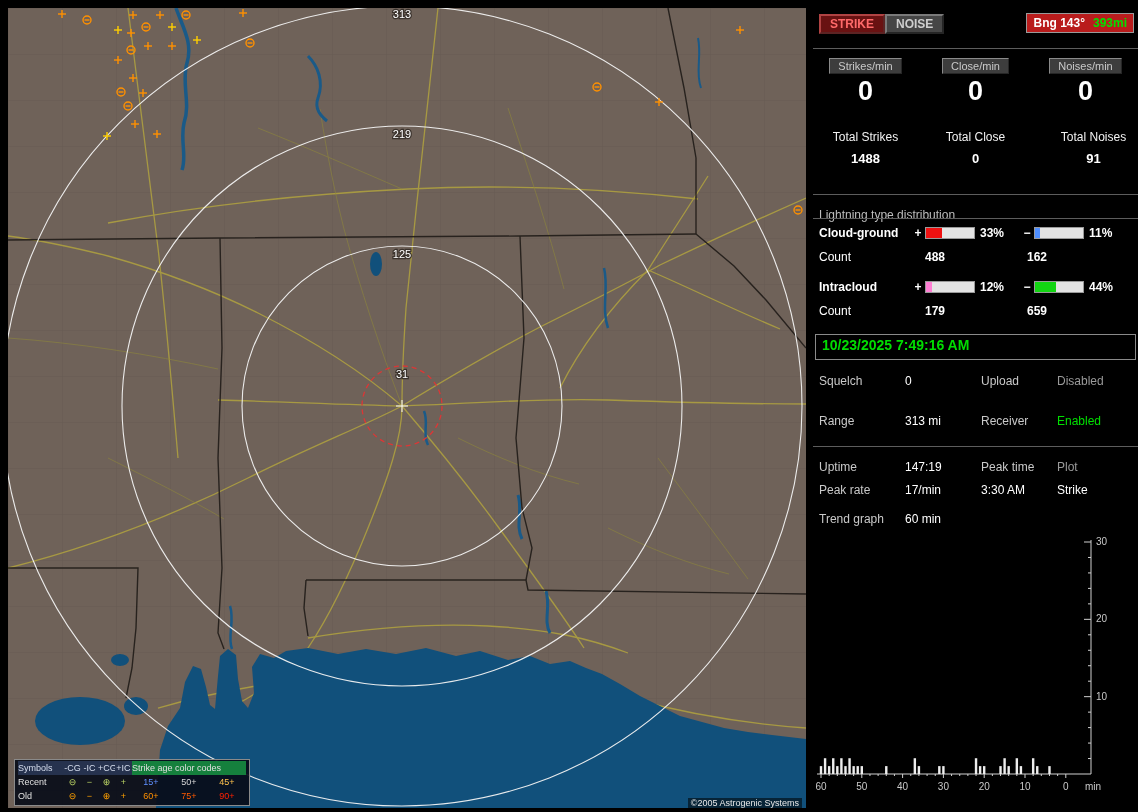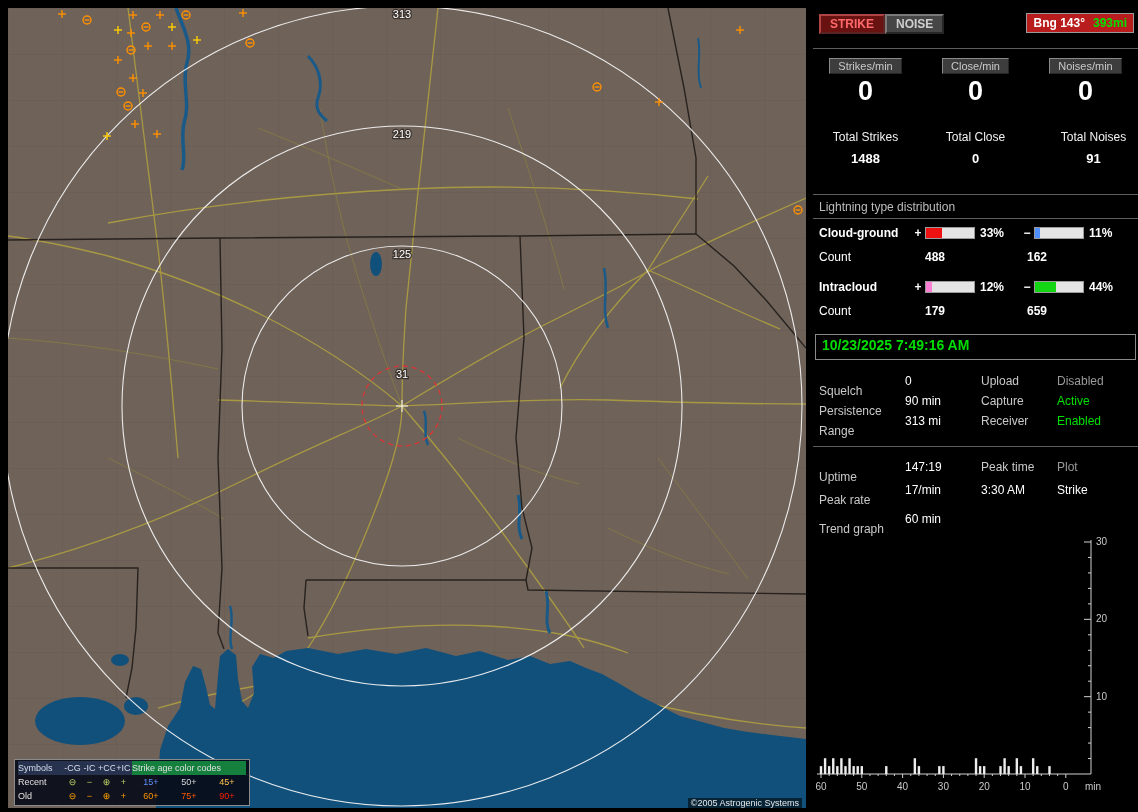--- a/index.html
+++ b/index.html
@@ -42,21 +42,21 @@
   .sign{width:14px;text-align:center;font-weight:bold;}
   .bar{width:48px;height:10px;background:#e4e4e4;border:1px solid #9a9a9a;overflow:hidden;}
   .bar .fill{display:block;height:100%;}
   .pct{width:40px;font-weight:bold;padding-left:5px;}
   .cnt-row{position:absolute;left:6px;right:2px;display:flex;}
   .cnt-label{width:106px;}
   .cnt-v{width:102px;font-weight:bold;}
   #dt-box{position:absolute;left:2px;right:2px;top:328px;height:20px;border:1px solid #8a8a8a;
           background:#000;color:#00dd00;font-weight:bold;font-size:14px;padding:2px 6px;}
   .srow{position:absolute;left:0;right:0;height:16px;}
-  .srow .l1{position:absolute;left:6px;color:#c9c9c9;margin-top:10px;}
+  .srow .l1{position:absolute;left:6px;color:#c9c9c9;}
   .srow .v1{position:absolute;left:92px;color:#fff;}
   .srow .l2{position:absolute;left:168px;color:#c9c9c9;}
   .srow .v2{position:absolute;left:244px;}
   .val-dim{color:#9a9a9a;}
   .val-green{color:#00e000;}
   .wht{color:#fff !important;}
   #trend-svg{position:absolute;left:0;top:524px;}
   #trend-svg text{fill:#c9c9c9;font-size:10px;font-family:"Liberation Sans",sans-serif;}
 </style>
 </head>
@@ -314,21 +314,21 @@
     <div class="tot" style="left:110px;top:124px;">
       <div class="tot-label">Total Close</div>
       <div class="tot-value">0</div>
     </div>
     <div class="tot" style="left:228px;top:124px;">
       <div class="tot-label">Total Noises</div>
       <div class="tot-value">91</div>
     </div>
 
     <div class="divider" style="top:188px;"></div>
-    <div class="sec-title abs" style="left:6px;top:194px;">Lightning type distribution</div>
+    <div class="sec-title abs" style="left:6px;top:202px;">Lightning type distribution</div>
     <div class="divider" style="top:212px;"></div>
 
     <div class="dist-row" style="top:220px;">
       <span class="dist-label">Cloud-ground</span>
       <span class="sign">+</span>
       <span class="bar">
           <span class="fill" style="width: 33%; background: rgb(238, 17, 17);"></span>
         </span>
       <span class="pct">33%</span>
       <span class="sign">−</span>
@@ -362,26 +362,20 @@
       <span class="cnt-v">659</span>
     </div>
 
     <div id="dt-box">10/23/2025 7:49:16 AM</div>
 
     <div class="srow" style="top:368px;">
       <span class="l1">Squelch</span>
       <span class="v1">0</span>
       <span class="l2">Upload</span>
       <span class="v2 val-dim">Disabled</span>
-    </div>
-    <div class="srow" style="top:388px;">
-      <span class="l1">Persistence</span>
-      <span class="v1">90 min</span>
-      <span class="l2">Capture</span>
-      <span class="v2 val-green">Active</span>
     </div>
     <div class="srow" style="top:408px;">
       <span class="l1">Range</span>
       <span class="v1">313 mi</span>
       <span class="l2">Receiver</span>
       <span class="v2 val-green">Enabled</span>
     </div>
 
     <div class="divider" style="top:440px;"></div>
 

